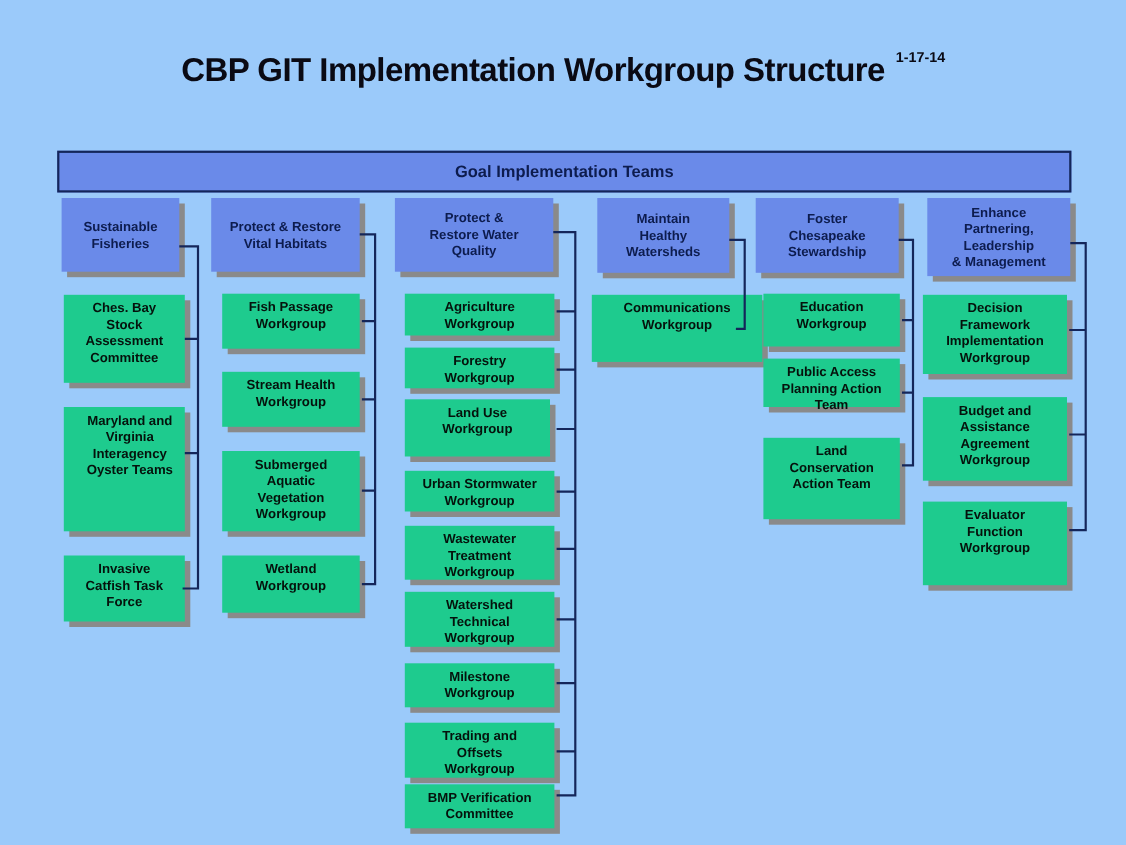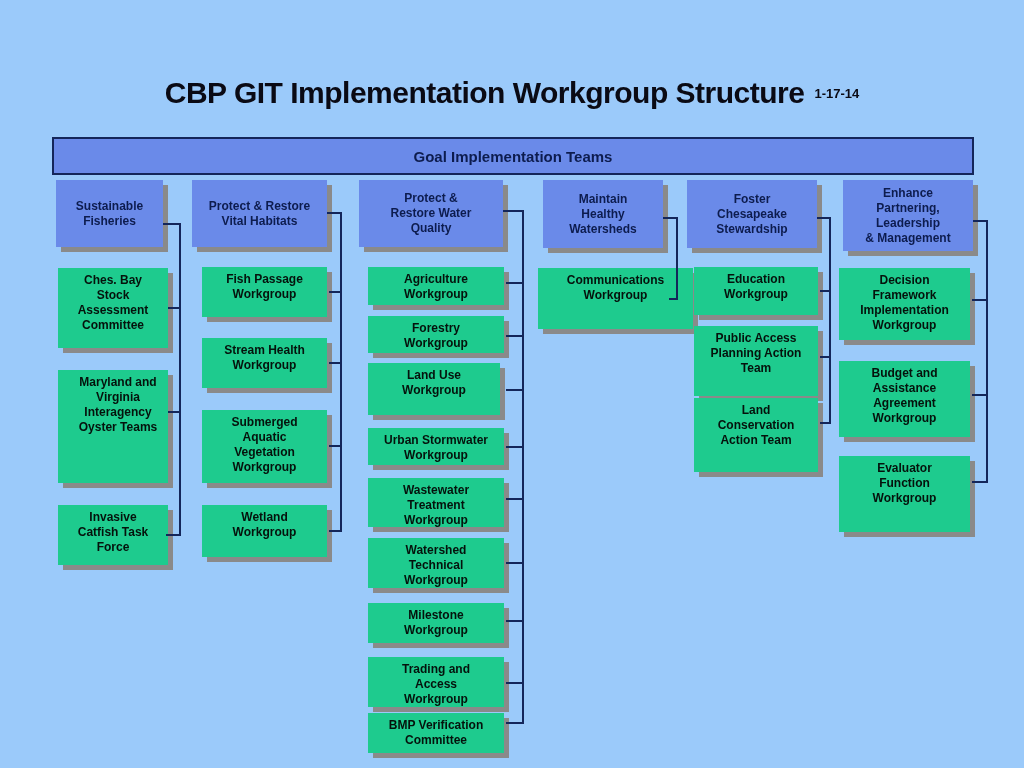--- a/index.html
+++ b/index.html
@@ -1,20 +1,20 @@
 <!DOCTYPE html>
 <html style="--background: #9BCAFA; --team-fill: #6A8AE9; --workgroup-fill: #1ECB8E; --connector: #14265A; --shadow: #8A8A8A;"><head>
 <meta charset="utf-8">
 <title>CBP GIT Implementation Workgroup Structure</title>
 <style>
   html,body{margin:0;padding:0;}
   body{font-family:"Liberation Sans","DejaVu Sans",sans-serif;background:var(--background,#9BCAFA);}
   #slide{position:relative;width:1024px;height:768px;background:var(--background,#9BCAFA);overflow:hidden;}
 
-  .title-row{position:absolute;top:44px;left:0;width:100%;display:flex;justify-content:center;align-items:center;margin-top:28px;}
+  .title-row{position:absolute;top:44px;left:0;width:100%;display:flex;justify-content:center;align-items:flex-start;}
   .title-row h1{margin:0;font-size:30px;line-height:42px;font-weight:bold;color:#0a0a14;letter-spacing:-0.5px;white-space:nowrap;}
   .title-row .date{margin-left:10px;font-size:13px;font-weight:bold;color:#0a0a14;}
 
   .git-bar{position:absolute;left:52px;top:137px;width:918px;height:34px;
     background:var(--team-fill,#6A8AE9);border:2px solid var(--connector,#14265A);
     display:flex;align-items:center;justify-content:center;
     font-size:15px;font-weight:bold;color:#0d1c4e;}
 
   .box{position:absolute;font-weight:bold;text-align:center;white-space:pre-line;
     box-shadow:5px 5px 0 var(--shadow,#8A8A8A);box-sizing:border-box;}
@@ -92,31 +92,31 @@
 Workgroup</div>
   <div class="box wg" style="left:368px;top:478px;width:136px;height:49px;">Wastewater
 Treatment
 Workgroup</div>
   <div class="box wg" style="left:368px;top:538px;width:136px;height:50px;">Watershed
 Technical
 Workgroup</div>
   <div class="box wg" style="left:368px;top:603px;width:136px;height:40px;">Milestone
 Workgroup</div>
   <div class="box wg" style="left:368px;top:657px;width:136px;height:50px;">Trading and
-Access
+Offsets
 Workgroup</div>
   <div class="box wg" style="left:368px;top:713px;width:136px;height:40px;">BMP Verification
 Committee</div>
 
   <div class="box wg" style="left:538px;top:268px;width:155px;height:61px;">Communications
 Workgroup</div>
 
   <div class="box wg" style="left:694px;top:267px;width:124px;height:48px;">Education
 Workgroup</div>
-  <div class="box wg" style="left:694px;top:326px;width:124px;height:70px;">Public Access
+  <div class="box wg" style="left:694px;top:326px;width:124px;height:44px;">Public Access
 Planning Action
 Team</div>
   <div class="box wg" style="left:694px;top:398px;width:124px;height:74px;">Land
 Conservation
 Action Team</div>
 
   <div class="box wg" style="left:839px;top:268px;width:131px;height:72px;">Decision
 Framework
 Implementation
 Workgroup</div>

